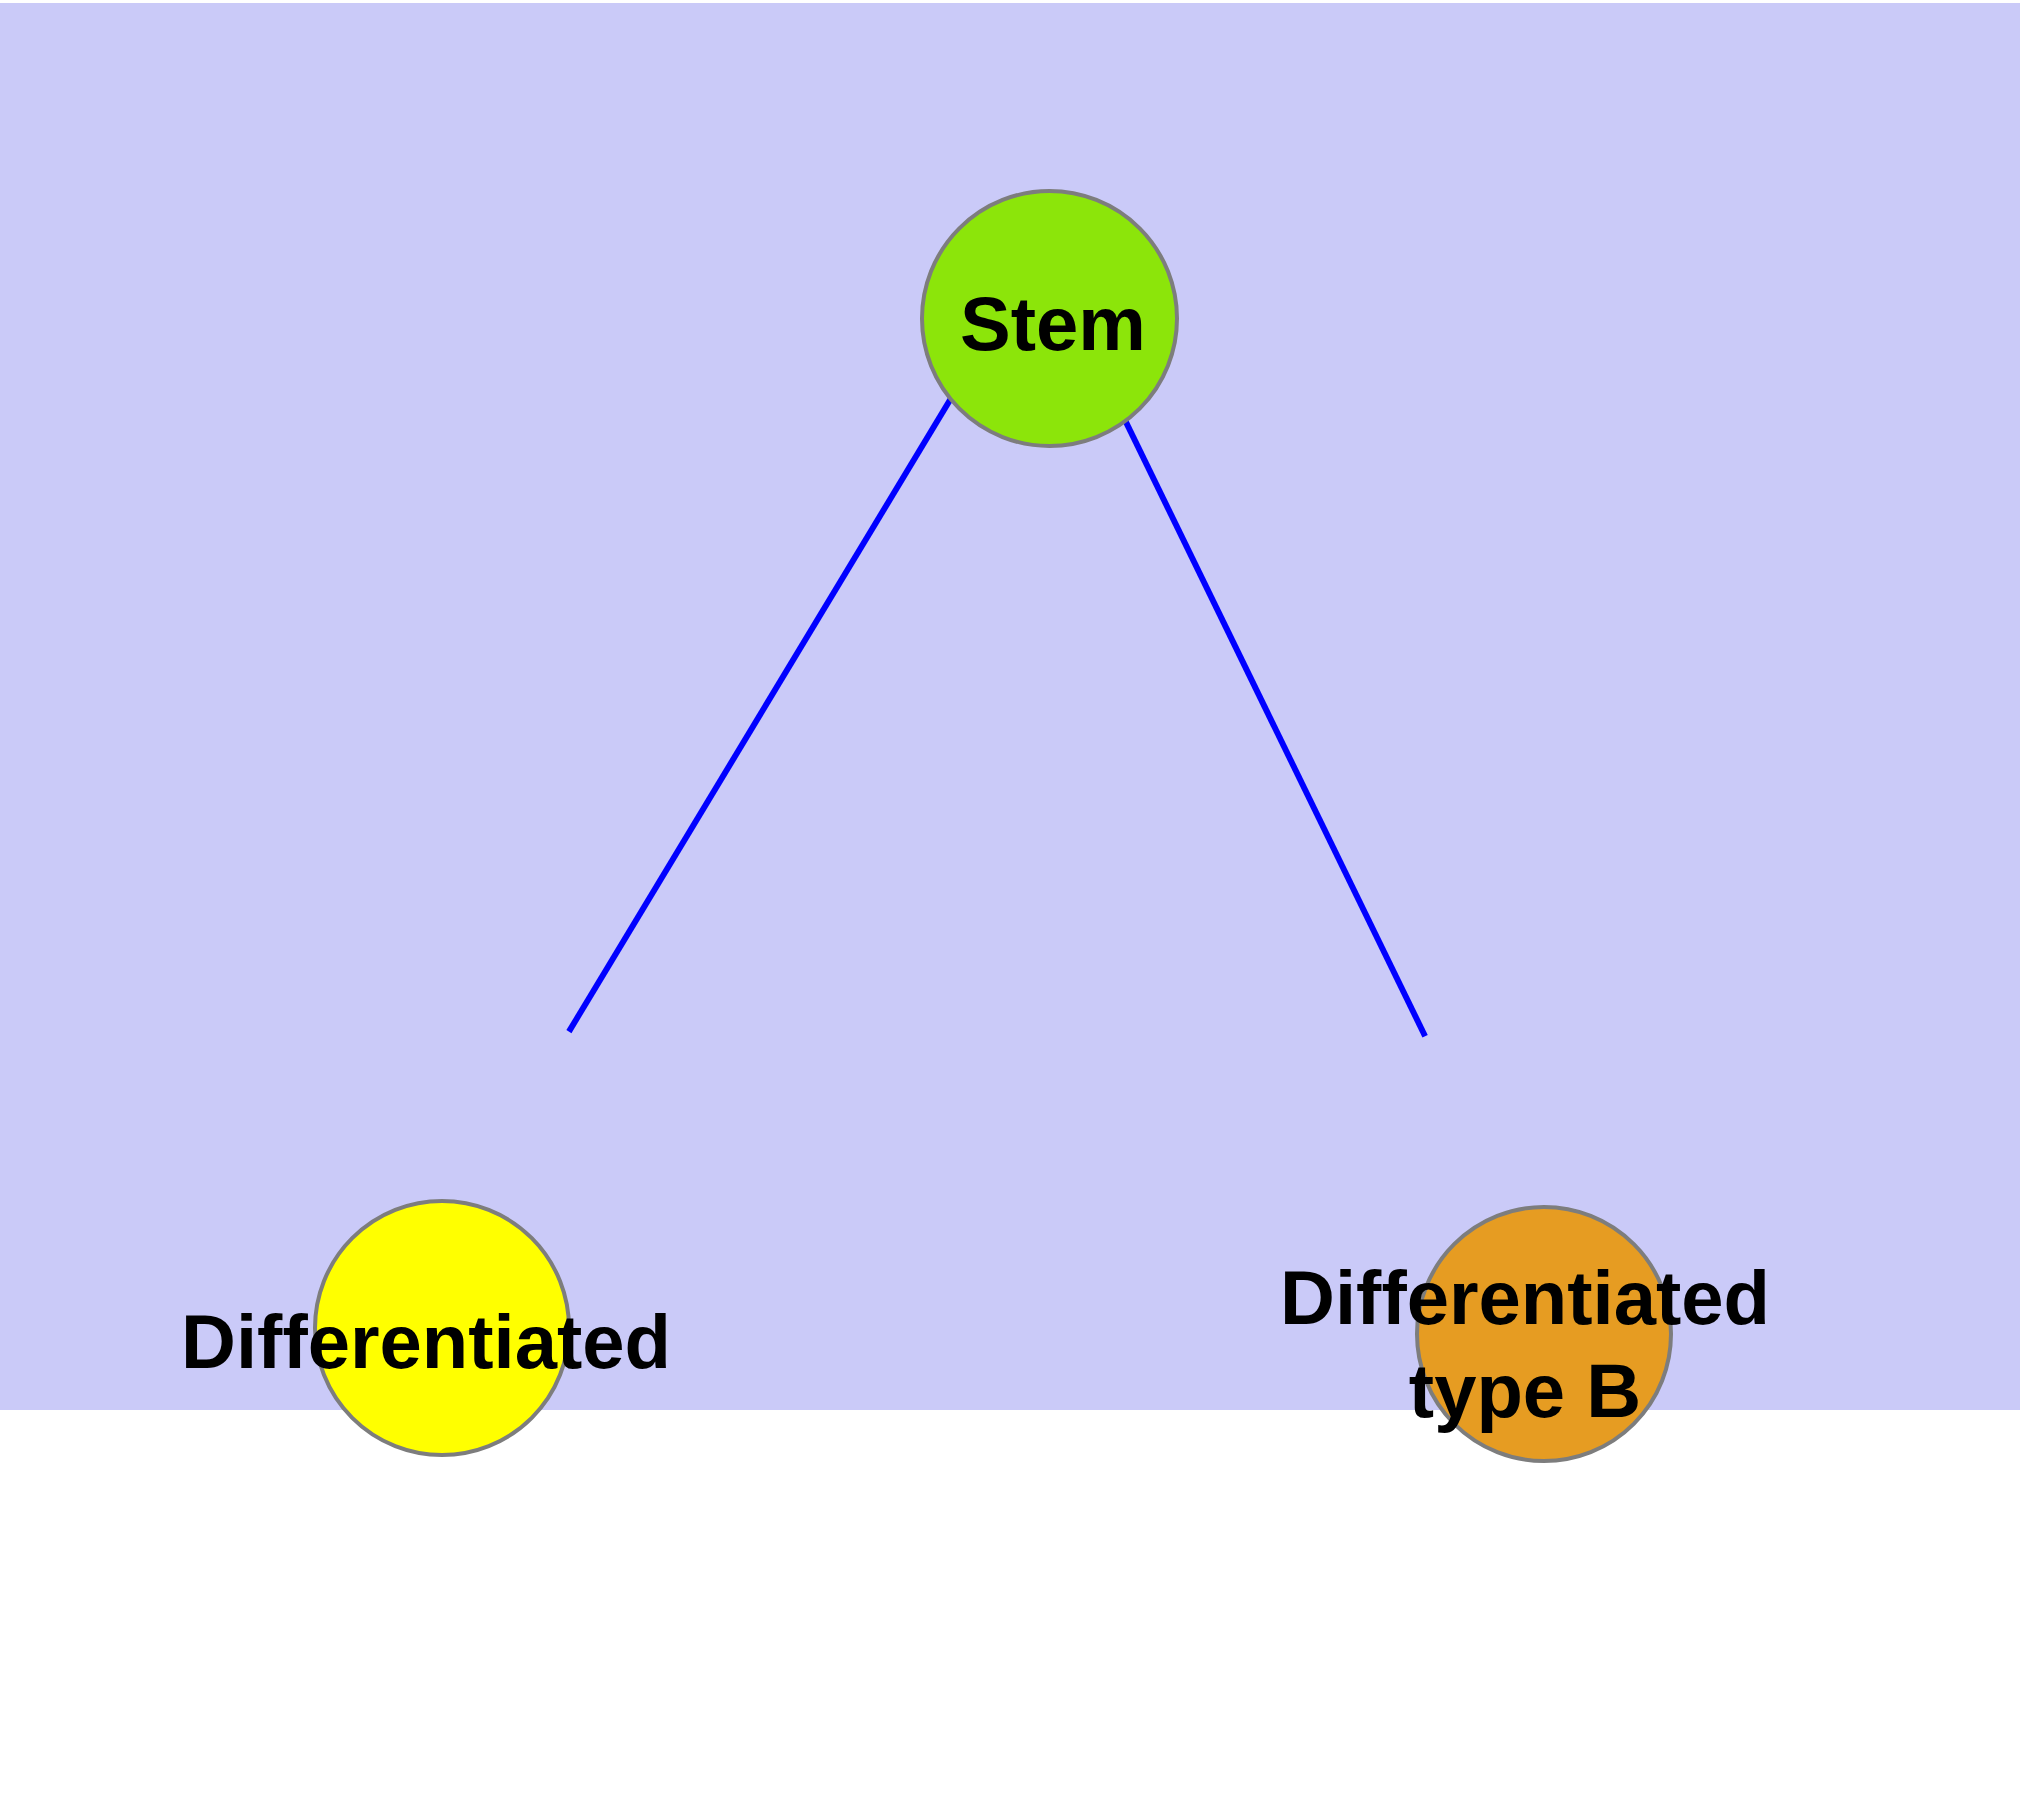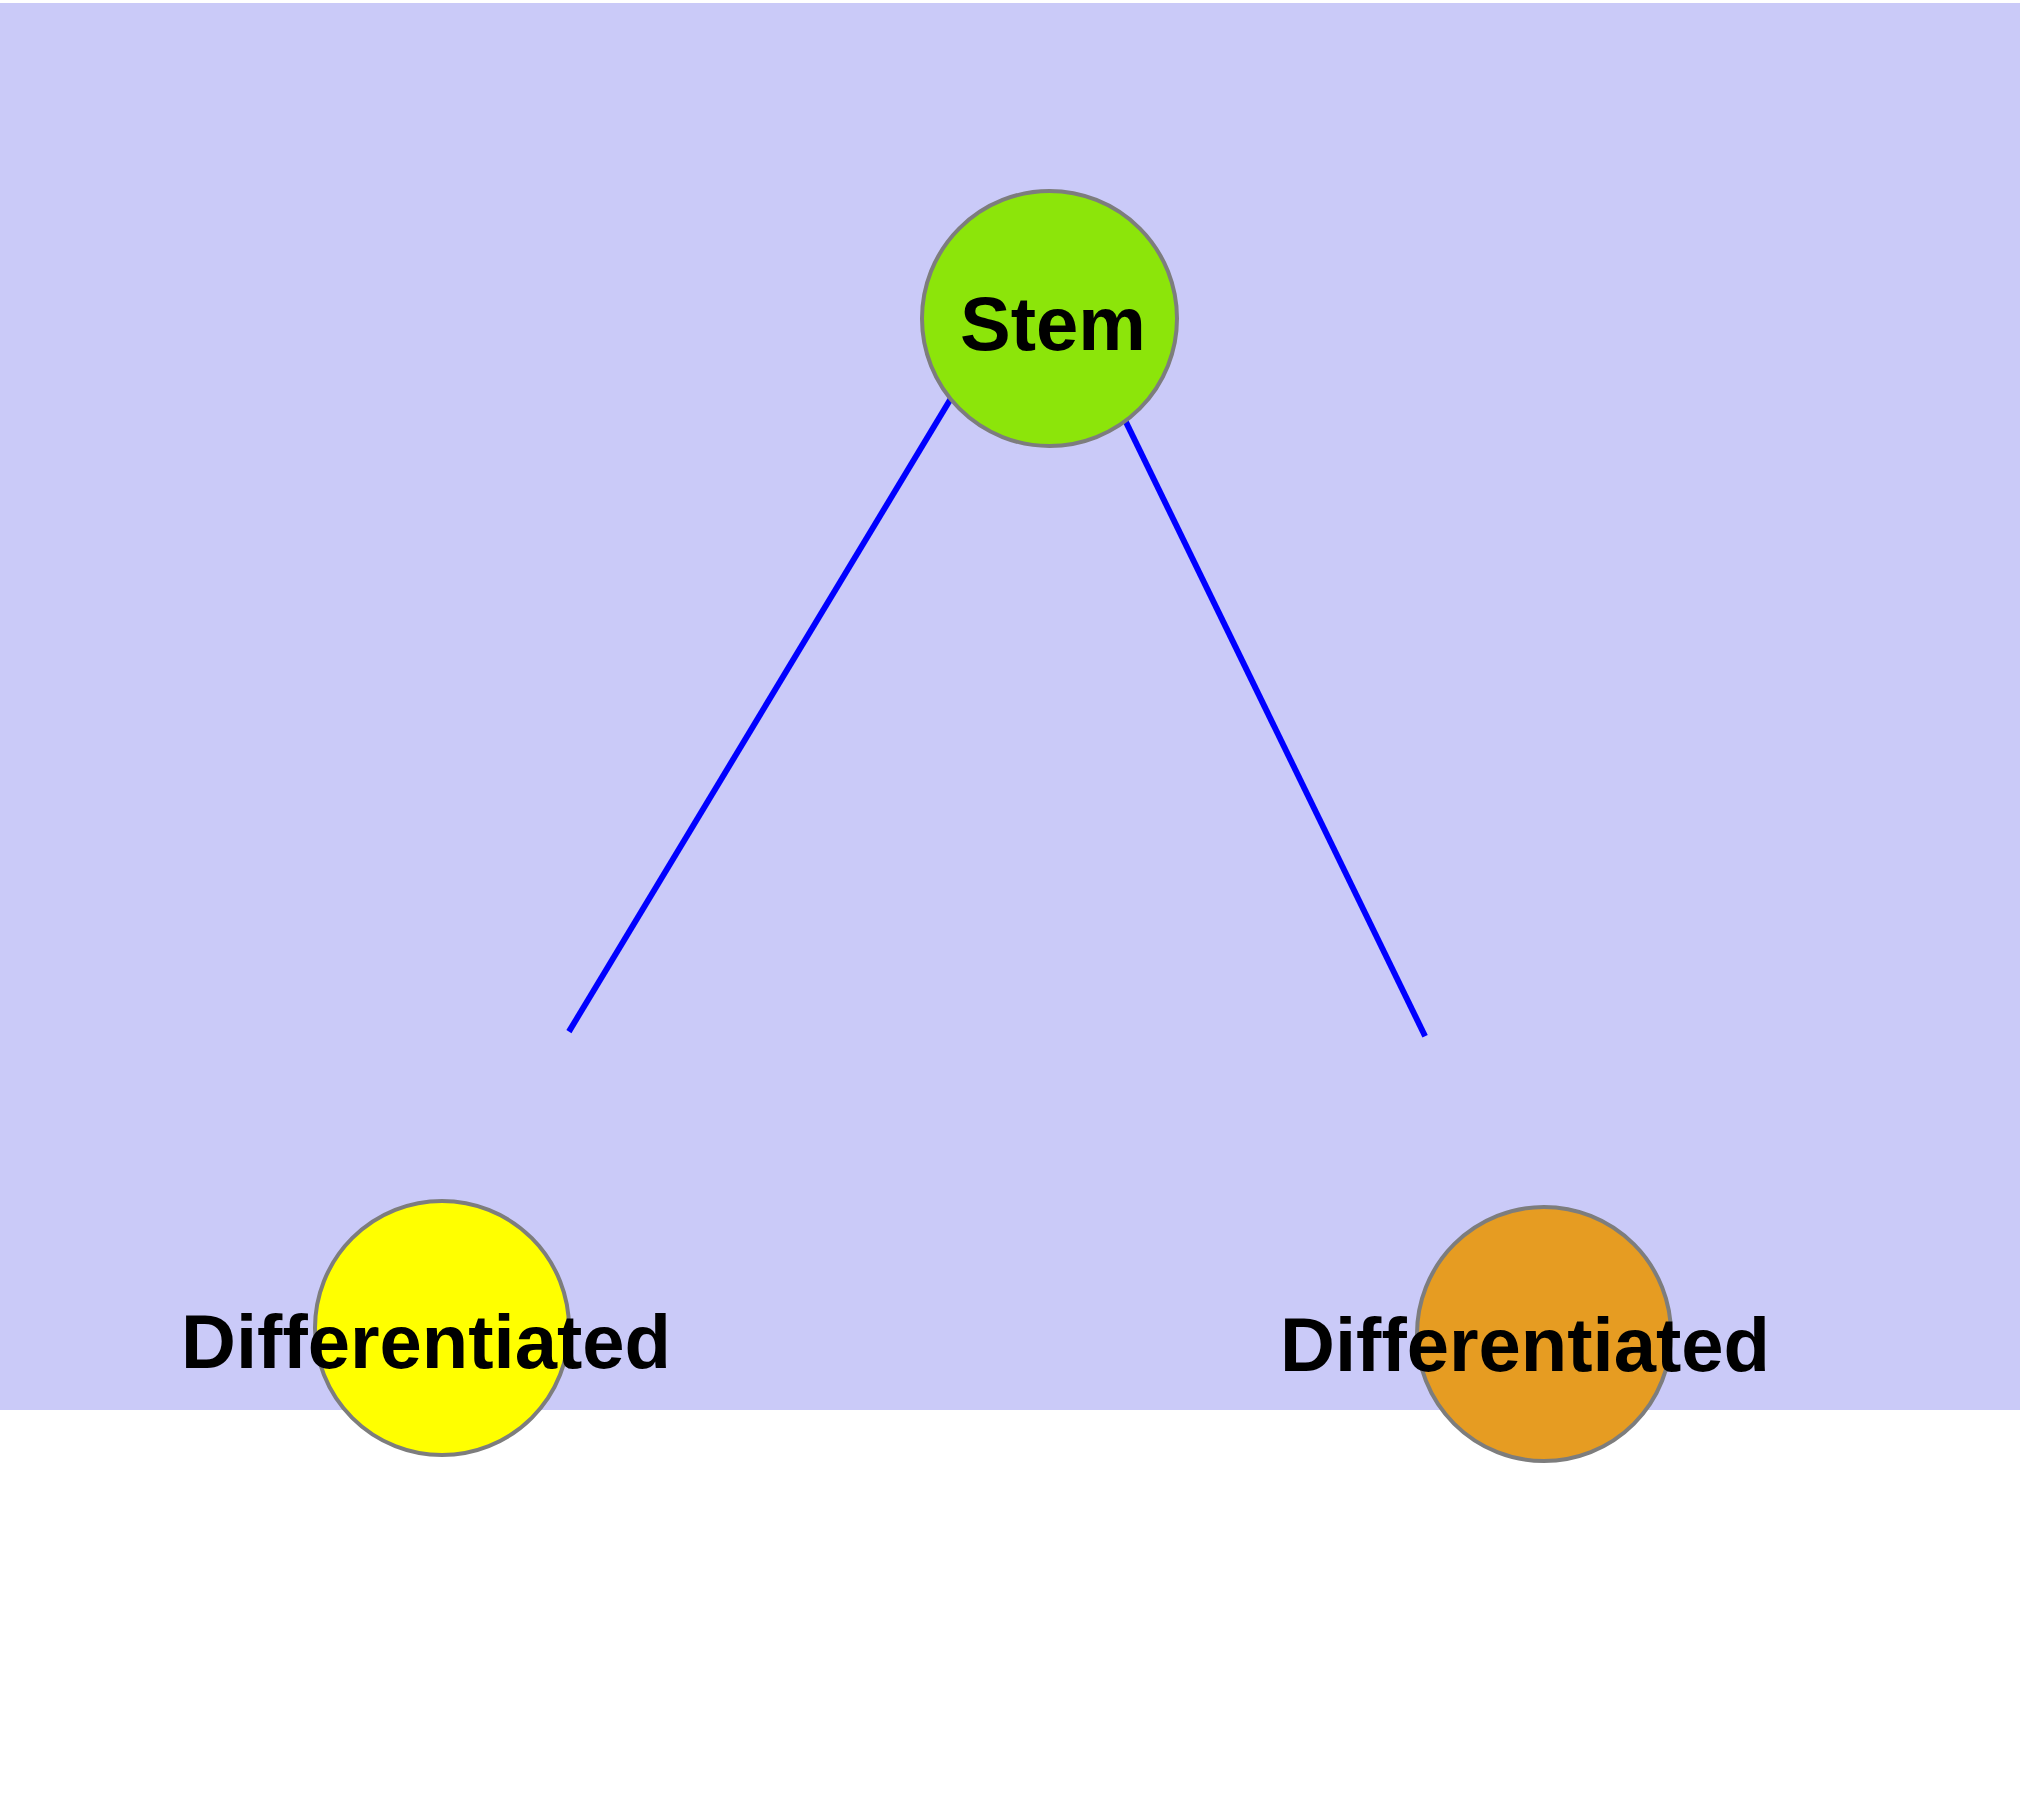--- a/index.html
+++ b/index.html
@@ -53,16 +53,17 @@
     </div>
   <div id="labels-layer">
       <div class="node-label" style="left: 1053px; top: 320px; color: rgb(0, 0, 0);">
         <span class="line">Stem</span>
       </div>
       <div class="node-label" style="left: 426px; top: 1338px; color: rgb(0, 0, 0);">
         <span class="line">Differentiated</span>
       </div>
       <div class="node-label" style="left: 1525px; top: 1341px; color: rgb(0, 0, 0);">
         <span class="line">Differentiated</span>
+        <span class="line">type B</span>
       </div>
     </div>
 </div>
 
 
 </body></html>

